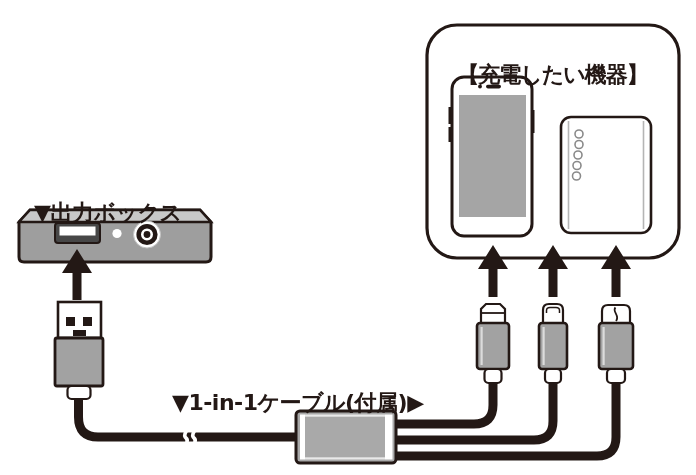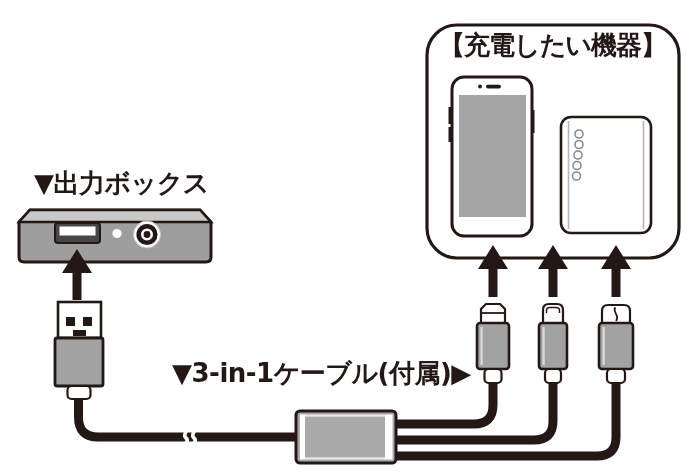--- a/index.html
+++ b/index.html
@@ -8,24 +8,25 @@
     width:696px;height:475px;
     background:#ffffff;
     font-family:"DejaVu Sans",sans-serif;
     overflow:hidden;
   }
   .canvas svg{position:absolute;left:0;top:0;}
   .label{
     position:absolute;
     color:#231815;
     font-weight:700;
-    font-size:26px;
+    font-size:22px;
     line-height:1.1;
     letter-spacing:-0.5px;
     white-space:nowrap;
+    margin-top:32px;
   }
   .label-output{left:34px;top:169px;}
   .label-cable{left:172px;top:359px;}
   .label-devices{left:426px;top:31px;width:253px;text-align:center;letter-spacing:-1px;}
 </style>
 </head>
 <body>
 
 <div class="canvas">
 
@@ -128,16 +129,16 @@
 
     <g fill="#231815">
       <path d="M77,249 L92,273 L81.5,273 L81.5,300 L72.5,300 L72.5,273 L62,273 Z"></path>
       <path d="M493,245 L508,269 L497.5,269 L497.5,297 L488.5,297 L488.5,269 L478,269 Z"></path>
       <path d="M553,245 L568,269 L557.5,269 L557.5,297 L548.5,297 L548.5,269 L538,269 Z"></path>
       <path d="M616,245 L631,269 L620.5,269 L620.5,297 L611.5,297 L611.5,269 L601,269 Z"></path>
     </g>
   </svg>
 
   <div class="label label-output">▼出力ボックス</div>
-  <div class="label label-cable">▼3-in-1ケーブル(付属)▶</div>
+  <div class="label label-cable">▼1-in-1ケーブル(付属)▶</div>
   <div class="label label-devices">【充電したい機器】</div>
 
 </div>
 
 </body></html>

